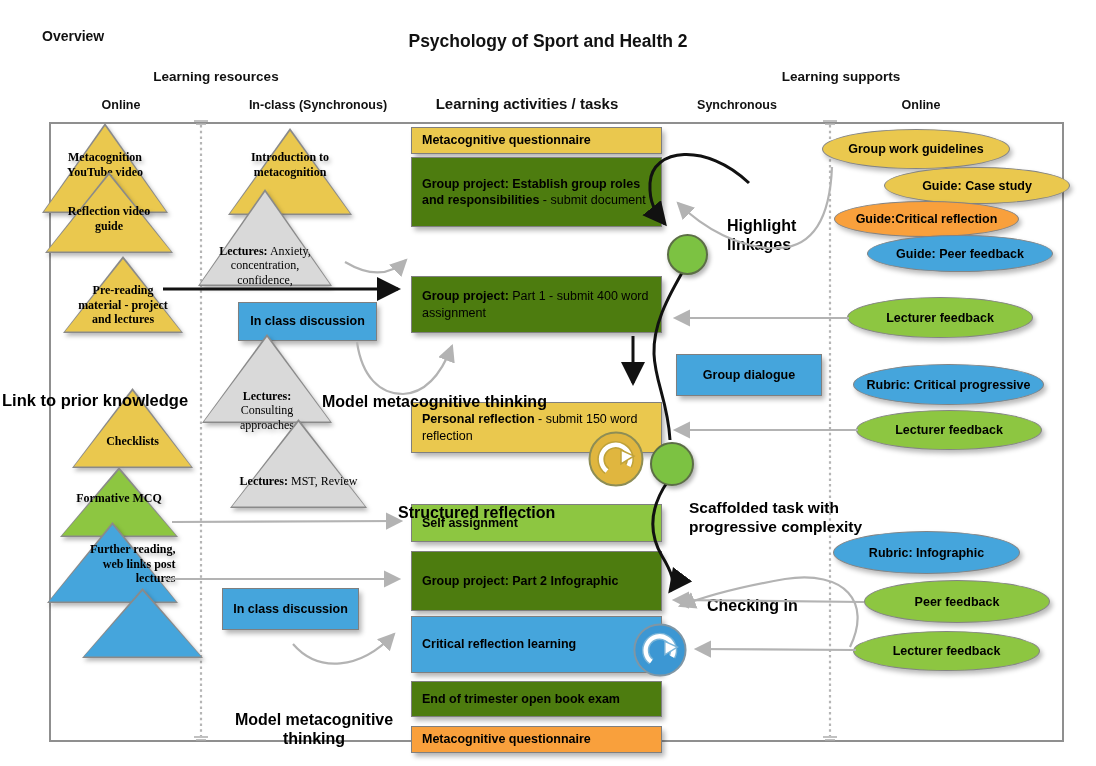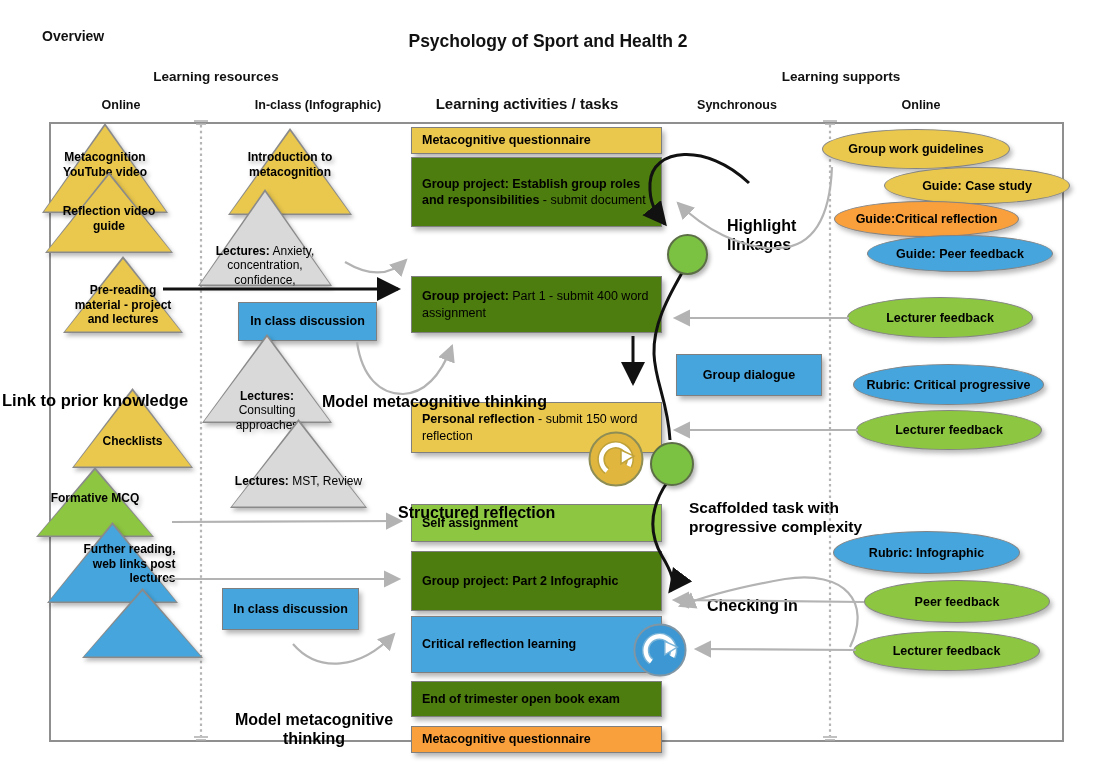--- a/index.html
+++ b/index.html
@@ -10,21 +10,21 @@
   .container{position:absolute;left:49px;top:122px;width:1011px;height:616px;
              border:2px solid #8f8f8f;background:transparent;z-index:0;}
   
   .tri{position:absolute;z-index:2;filter:drop-shadow(2px 3px 2px rgba(0,0,0,.28));}
   .tri .edge{position:absolute;left:0;top:0;right:0;bottom:0;
              clip-path:polygon(50% 0,0 100%,100% 100%);background:#8a8a8a;}
   .tri .fill{position:absolute;left:2px;right:2px;top:3px;bottom:1.5px;
              clip-path:polygon(50% 0,0 100%,100% 100%);}
   .tri .tlabel{position:absolute;left:50%;transform:translateX(-50%);
                text-align:center;font-weight:bold;font-size:12px;line-height:1.22;
-               white-space:pre-line;z-index:3;color:#000;}
+               white-space:pre-line;z-index:3;color:#000;font-family:Liberation Serif, serif;}
   .tri .tlabel .nrm{font-weight:normal;}
   .y{background:#EAC84E;} .gy{background:#D9D9D9;} .gr{background:#8DC641;}
   .bl{background:#45A5DC;} .rd{background:#4d7c0f;} .or{background:#F9A03C;}
   
   .box{position:absolute;z-index:2;border:1.5px solid #7f7f7f;
        box-shadow:2.5px 3.5px 5px rgba(0,0,0,.3);font-size:12.5px;font-weight:bold;
        display:flex;align-items:center;padding:4px 10px;box-sizing:border-box;
        line-height:1.3;color:#000;}
   .box .nrm{font-weight:normal;}
   .box.center{justify-content:center;text-align:center;}
@@ -56,21 +56,21 @@
       <path d="M194 737 h14 M196 740 h10"></path>
     <path d="M823 121 h14 M825 124 h10"></path>
       <path d="M823 737 h14 M825 740 h10"></path>
   </g>
 </svg>
 
 <div class="hdr" style="left:42px;top:28px;font-size:14px;">Overview</div>
 <div class="hdr ctr" style="left:0;width:1096px;top:31px;font-size:17.5px;">Psychology of Sport and Health 2</div>
 <div class="hdr ctr" style="left:116px;width:200px;top:69px;font-size:13.5px;">Learning resources</div>
 <div class="hdr ctr" style="left:71px;width:100px;top:98px;font-size:12.5px;">Online</div>
-<div class="hdr ctr" style="left:218px;width:200px;top:98px;font-size:12.5px;">In-class (Infographic)</div>
+<div class="hdr ctr" style="left:218px;width:200px;top:98px;font-size:12.5px;">In-class (Synchronous)</div>
 <div class="hdr ctr" style="left:402px;width:250px;top:95px;font-size:15px;">Learning activities / tasks</div>
 <div class="hdr ctr" style="left:687px;width:100px;top:98px;font-size:12.5px;">Synchronous</div>
 <div class="hdr ctr" style="left:741px;width:200px;top:69px;font-size:13.5px;">Learning supports</div>
 <div class="hdr ctr" style="left:871px;width:100px;top:98px;font-size:12.5px;">Online</div>
 
 <div class="tri" style="left:42px;top:123px;width:126px;height:90px;">
   <div class="edge"></div>
     <div class="fill y"></div>
   <div class="tlabel" style="top:27px;width:118px;">Metacognition
 YouTube video</div>
@@ -86,21 +86,21 @@
     <div class="fill y"></div>
   <div class="tlabel" style="top:27px;width:134px;">Pre-reading
 material - project
 and lectures</div>
 </div>
 <div class="tri" style="left:72px;top:388px;width:121px;height:80px;">
   <div class="edge"></div>
     <div class="fill y"></div>
   <div class="tlabel" style="top:46px;width:110px;">Checklists</div>
 </div>
-<div class="tri" style="left:36px;top:467px;width:118px;height:70px;">
+<div class="tri" style="left:60px;top:467px;width:118px;height:70px;">
   <div class="edge"></div>
     <div class="fill gr"></div>
   <div class="tlabel" style="top:24px;width:130px;">Formative MCQ</div>
 </div>
 <div class="tri" style="left:47px;top:522px;width:131px;height:81px;">
   <div class="edge"></div>
     <div class="fill bl"></div>
   <div class="tlabel" style="top:20px;width:126px;text-align:right;">Further reading,
 web links post
 lectures</div>

